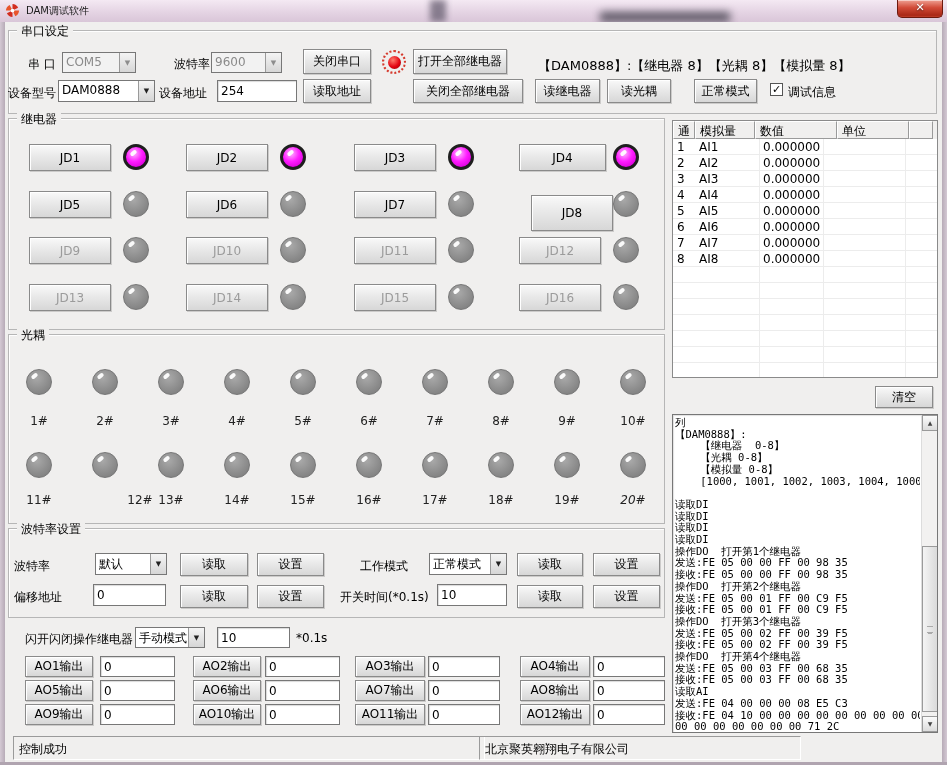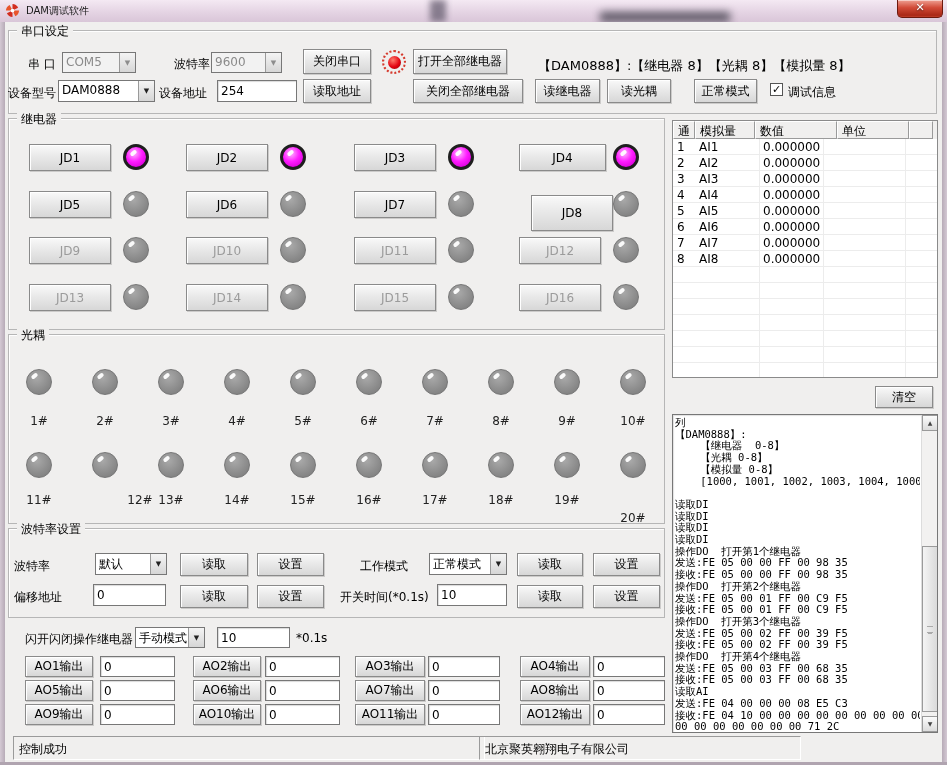--- a/index.html
+++ b/index.html
@@ -279,21 +279,21 @@
       <div class="opto-label" style="left: 274px; top: 158px;">15#</div>
       <div class="led off" style="left: 347px; top: 117px;"></div>
       <div class="opto-label" style="left: 340px; top: 158px;">16#</div>
       <div class="led off" style="left: 413px; top: 117px;"></div>
       <div class="opto-label" style="left: 406px; top: 158px;">17#</div>
       <div class="led off" style="left: 479px; top: 117px;"></div>
       <div class="opto-label" style="left: 472px; top: 158px;">18#</div>
       <div class="led off" style="left: 545px; top: 117px;"></div>
       <div class="opto-label" style="left: 538px; top: 158px;">19#</div>
       <div class="led off" style="left: 611px; top: 117px;"></div>
-      <div class="opto-label" style="left: 604px; top: 176px;">20#</div>
+      <div class="opto-label" style="left: 604px; top: 158px; font-style: italic;">20#</div>
     </div>
 
   <div class="btn" style="left:875px;top:386px;width:58px;height:22px;">清空</div>
 
   <div class="log">
     <div class="log-text" id="log-text">列
 【DAM0888】:
     【继电器  0-8】
     【光耦 0-8】
     【模拟量 0-8】

